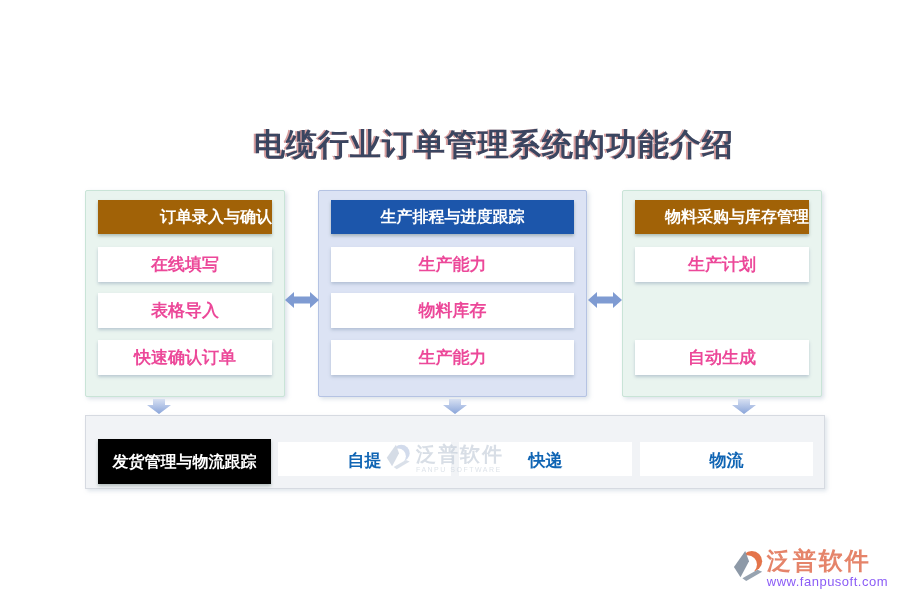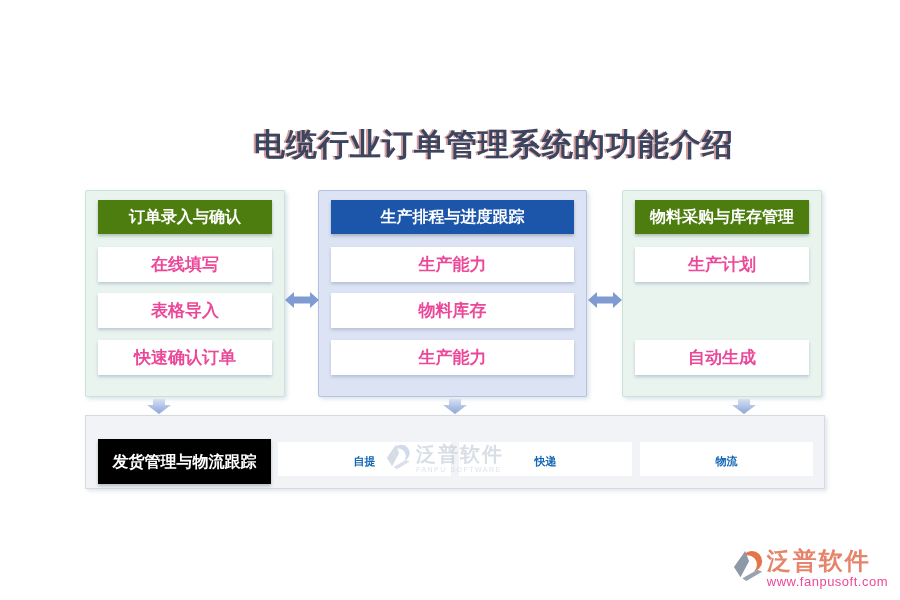--- a/index.html
+++ b/index.html
@@ -22,21 +22,21 @@
   .panel.green{background:#e9f4ef;border-color:#c9e4d7;}
   .panel.blue{background:#dce3f4;border-color:#b5c3e3;}
   .p1{left:85px;width:200px;}
   .p2{left:318px;width:269px;padding-left:34px;}
   .p3{left:622px;width:200px;}
   .hdr{
     position:absolute;top:9px;left:12px;right:12px;height:34px;line-height:34px;
     text-align:center;color:#ffffff;font-weight:bold;font-size:16px;
     box-shadow:0 2px 3px rgba(60,90,80,0.35);cursor:pointer;
   }
-  .hdr.green{background:#4d7c0f;}
+  .hdr.green{background:#a16207;text-align:right;}
   .hdr.blue{background:#1c56ab;}
   .item{
     position:absolute;left:12px;right:12px;height:35px;line-height:35px;
     background:#ffffff;text-align:center;color:#ec4899;font-weight:bold;
     font-size:17px;box-shadow:0 2px 3px rgba(130,150,175,0.45);cursor:pointer;
   }
   .item.i0{top:56px}.item.i1{top:102px}.item.i2{top:149px}
   .arrow-h{position:absolute;top:289px;}
   .arrow-h.a1{left:285px;}
   .arrow-h.a2{left:588px;}
@@ -49,21 +49,21 @@
     box-sizing:border-box;background:#f1f3f6;border:1px solid #d6dae1;
     box-shadow:2px 2px 4px rgba(150,170,190,0.3);
   }
   .bottom .bhdr{
     position:absolute;left:12px;top:23px;width:173px;height:45px;line-height:45px;
     background:#000000;color:#fff;text-align:center;font-weight:bold;font-size:16px;
     box-shadow:0 2px 3px rgba(60,90,80,0.35);cursor:pointer;
   }
   .bottom .bitem{
     position:absolute;top:26px;width:173px;height:34px;line-height:38px;
-    background:#ffffff;text-align:center;color:#1065b4;font-weight:bold;font-size:11px;
+    background:#ffffff;text-align:center;color:#1065b4;font-weight:bold;font-size:17px;
     cursor:pointer;
   }
   .bottom .b0{left:192px}.bottom .b1{left:373px}.bottom .b2{left:554px}
   .watermark{
     position:absolute;left:386px;top:443px;display:flex;align-items:flex-start;
     opacity:0.55;pointer-events:none;
   }
   .watermark .wm-text{margin-left:4px;}
   .watermark .wm-cn{
     font-family:"DejaVu Serif", serif;font-size:20px;font-weight:bold;
@@ -74,21 +74,21 @@
   }
   .brand{
     position:absolute;right:12px;top:548px;display:flex;align-items:flex-start;
   }
   .brand .br-text{margin-left:2px;}
   .brand .br-cn{
     font-family:"DejaVu Serif", serif;font-size:24px;font-weight:bold;
     color:#e5846a;line-height:26px;letter-spacing:2px;
   }
   .brand .br-url{
-    font-size:13px;color:#ec4899;line-height:15px;letter-spacing:0.5px;cursor:pointer;
+    font-size:13px;color:#8b5cf6;line-height:15px;letter-spacing:0.5px;cursor:pointer;
   }
 </style>
 </head>
 <body>
 
 <h1 class="title">电缆行业订单管理系统的功能介绍</h1>
 
 <section class="panel green p1">
   <div class="hdr green">订单录入与确认</div>
   <div class="item i0">在线填写</div>

